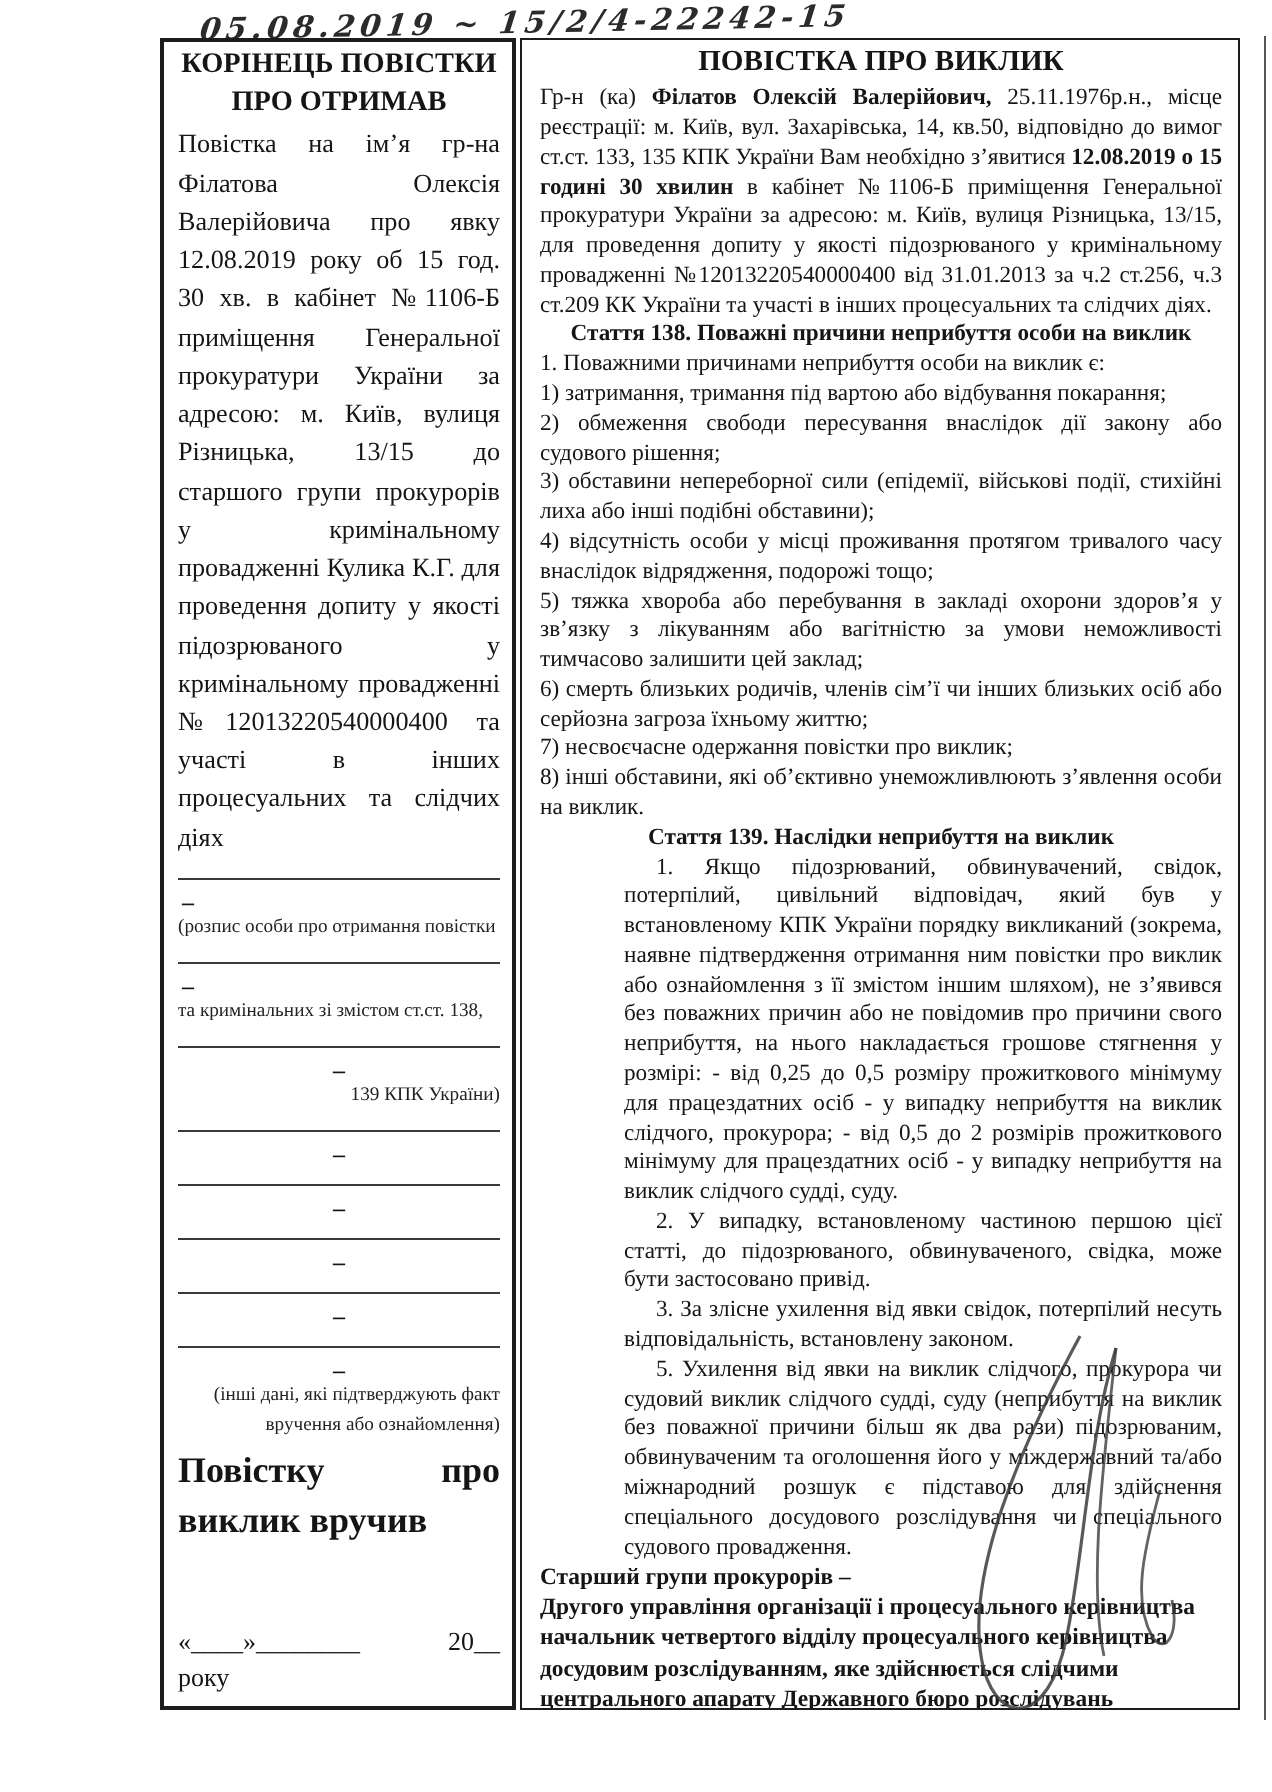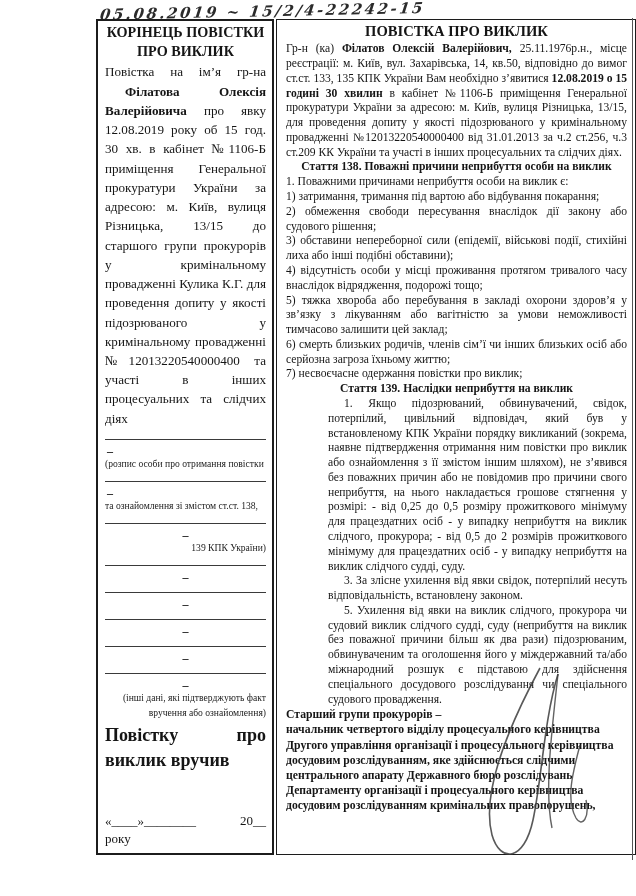--- a/index.html
+++ b/index.html
@@ -11,33 +11,33 @@
   .handwriting{
     position:absolute;left:100px;top:2px;width:360px;
     font-family:"DejaVu Serif", serif;font-style:italic;font-weight:bold;
     font-size:15px;letter-spacing:2.5px;color:#2b2b2b;
     transform:rotate(-1.2deg) skewX(-8deg);white-space:nowrap;
   }
   .page-edge{
     position:absolute;left:632px;top:18px;width:0;height:842px;
     border-left:1.5px solid #555;
   }
-  .doc{position:absolute;left:96px;top:19px;width:540px;display:flex;gap:2px;align-items:flex-start;}
+  .doc{position:absolute;left:80px;top:19px;width:540px;display:flex;gap:2px;align-items:flex-start;}
   .stub{
     width:178px;box-sizing:border-box;border:2px solid #1c1c1c;
     padding:2px 6px 0 7px;height:836px;overflow:hidden;
   }
   .main{
     flex:1;box-sizing:border-box;border:1.5px solid #1c1c1c;
     padding:2px 8px 0 9px;height:836px;overflow:hidden;
   }
   
   .stub-title{text-align:center;font-weight:bold;font-size:14.2px;line-height:1.32;}
   .stub-par{margin:2px 0 0;font-size:13.1px;line-height:1.47;text-align:justify;}
-  .stub-par b{font-weight:bold;margin-left:20px;}
+  .stub-par b{font-weight:normal;}
   .received{margin-top:14px;text-align:center;font-weight:bold;font-size:14.5px;letter-spacing:.5px;}
   .rule{height:0;border-bottom:1.3px solid #3a3a3a;margin-top:11px;}
   .dash{font-weight:bold;font-size:12px;line-height:8px;margin-top:7px;}
   .dash.left{text-align:left;padding-left:2px;}
   .dash.center{text-align:center;}
   .cap{font-size:9.6px;line-height:1.25;margin-top:3px;color:#222;}
   .cap.center{text-align:right;}
   .handed{margin:4px 0 0;font-weight:bold;font-size:18px;line-height:1.4;text-align:justify;}
   .date-row{display:flex;justify-content:space-between;font-size:13px;margin-top:40px;}
   .date-suffix{font-size:13px;margin-top:2px;}
@@ -52,32 +52,32 @@
 </head>
 <body>
 
 <div class="handwriting">05.08.2019 ~ 15/2/4-22242-15</div>
 
 <div class="doc">
 
   <div class="stub">
     <div class="stub-title">
       <span>КОРІНЕЦЬ ПОВІСТКИ</span><br>
-      <span>ПРО ВИКЛИК</span>
+      <span>ПРО ОТРИМАВ</span>
     </div>
     <p class="stub-par"><span>Повістка на ім’я гр-на </span><b>Філатова Олексія Валерійовича</b><span> про явку 12.08.2019 року об 15 год. 30 хв. в кабінет №1106-Б приміщення Генеральної прокуратури України за адресою: м. Київ, вулиця Різницька, 13/15 до старшого групи прокурорів у кримінальному провадженні Кулика К.Г. для проведення допиту у якості підозрюваного у кримінальному провадженні №12013220540000400 та участі в інших процесуальних та слідчих діях</span></p>
 
 
     <div class="rule"></div>
     <div class="dash left">–</div>
     <div class="cap">(розпис особи про отримання повістки</div>
 
     <div class="rule"></div>
     <div class="dash left">–</div>
-    <div class="cap">та ознайомлення зі змістом ст.ст. 138,</div>
+    <div class="cap">та кримінальних зі змістом ст.ст. 138,</div>
 
     <div class="rule"></div>
     <div class="dash center">–</div>
     <div class="cap center">139 КПК України)</div>
 
     <div class="rule"></div>
     <div class="dash center">–</div>
     <div class="rule"></div>
     <div class="dash center">–</div>
     <div class="rule"></div>
@@ -106,29 +106,31 @@
 
     <p class="center">Стаття 138. Поважні причини неприбуття особи на виклик</p>
     <p>1. Поважними причинами неприбуття особи на виклик є:</p>
     <p>1) затримання, тримання під вартою або відбування покарання;</p>
     <p>2) обмеження свободи пересування внаслідок дії закону або судового рішення;</p>
     <p>3) обставини непереборної сили (епідемії, військові події, стихійні лиха або інші подібні обставини);</p>
     <p>4) відсутність особи у місці проживання протягом тривалого часу внаслідок відрядження, подорожі тощо;</p>
     <p>5) тяжка хвороба або перебування в закладі охорони здоров’я у зв’язку з лікуванням або вагітністю за умови неможливості тимчасово залишити цей заклад;</p>
     <p>6) смерть близьких родичів, членів сім’ї чи інших близьких осіб або серйозна загроза їхньому життю;</p>
     <p>7) несвоєчасне одержання повістки про виклик;</p>
+    <p>8) інші обставини, які об’єктивно унеможливлюють з’явлення особи на виклик.</p>
 
     <p class="center">Стаття 139. Наслідки неприбуття на виклик</p>
     <p class="indent">1. Якщо підозрюваний, обвинувачений, свідок, потерпілий, цивільний відповідач, який був у встановленому КПК України порядку викликаний (зокрема, наявне підтвердження отримання ним повістки про виклик або ознайомлення з її змістом іншим шляхом), не з’явився без поважних причин або не повідомив про причини свого неприбуття, на нього накладається грошове стягнення у розмірі: - від 0,25 до 0,5 розміру прожиткового мінімуму для працездатних осіб - у випадку неприбуття на виклик слідчого, прокурора; - від 0,5 до 2 розмірів прожиткового мінімуму для працездатних осіб - у випадку неприбуття на виклик слідчого судді, суду.</p>
+    <p class="indent">2. У випадку, встановленому частиною першою цієї статті, до підозрюваного, обвинуваченого, свідка, може бути застосовано привід.</p>
     <p class="indent">3. За злісне ухилення від явки свідок, потерпілий несуть відповідальність, встановлену законом.</p>
     <p class="indent">5. Ухилення від явки на виклик слідчого, прокурора чи судовий виклик слідчого судді, суду (неприбуття на виклик без поважної причини більш як два рази) підозрюваним, обвинуваченим та оголошення його у міждержавний та/або міжнародний розшук є підставою для здійснення спеціального досудового розслідування чи спеціального судового провадження.</p>
 
     <div class="sig-line">Старший групи прокурорів –</div>
+    <div class="sig-line">Другого управління організації і процесуального керівництва</div>
     <div class="sig-line">начальник четвертого відділу процесуального керівництва</div>
-    <div class="sig-line">Другого управління організації і процесуального керівництва</div>
     <div class="sig-line">досудовим розслідуванням, яке здійснюється слідчими</div>
     <div class="sig-line">центрального апарату Державного бюро розслідувань</div>
     <div class="sig-line">Департаменту організації і процесуального керівництва</div>
     <div class="sig-line">досудовим розслідуванням кримінальних правопорушень,</div>
 
   </div>
 </div>
 
 <svg class="signature-svg" width="180" height="230" viewBox="0 0 180 230">
   <path d="M100 18 C 72 70, 40 140, 52 185 C 60 213, 84 212, 93 170 C 102 128, 104 70, 118 24" fill="none" stroke="#3c3c3c" stroke-width="1.6" opacity="0.85"></path>

